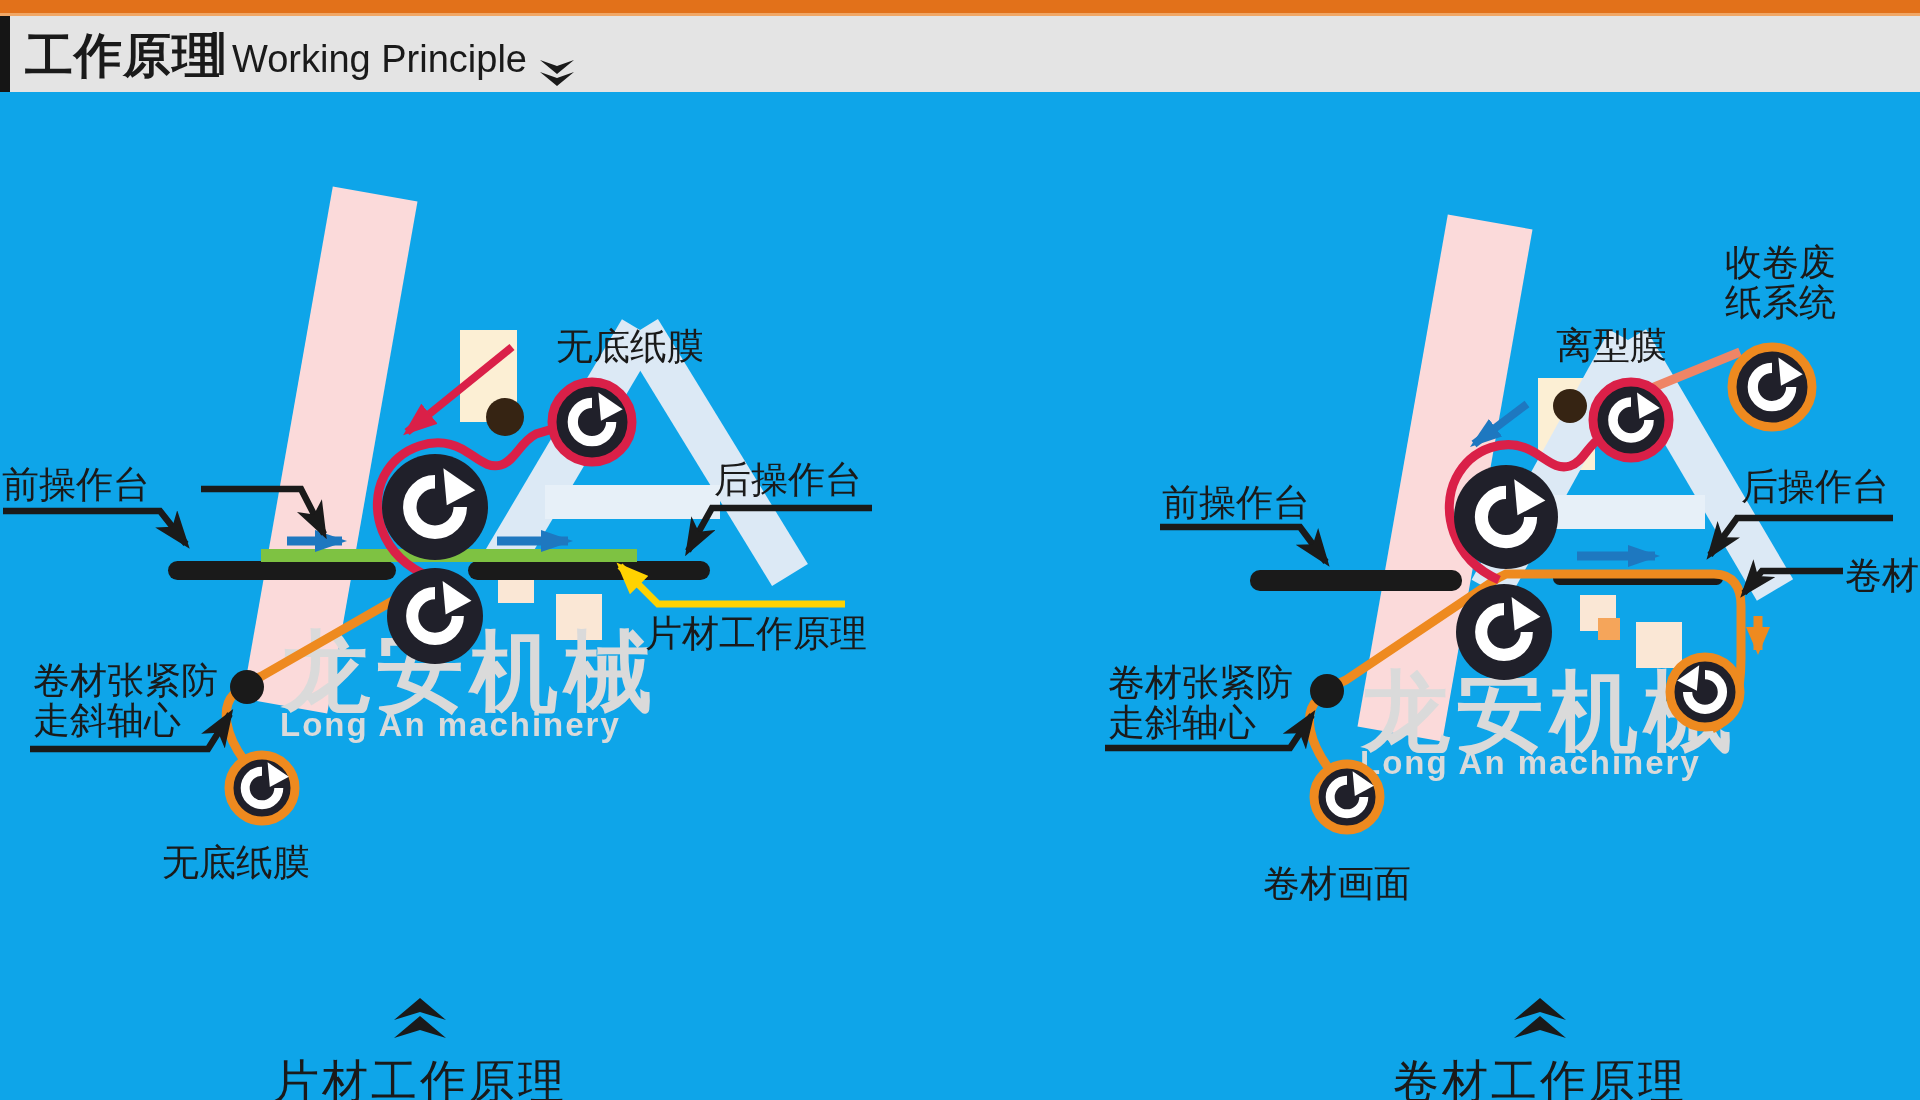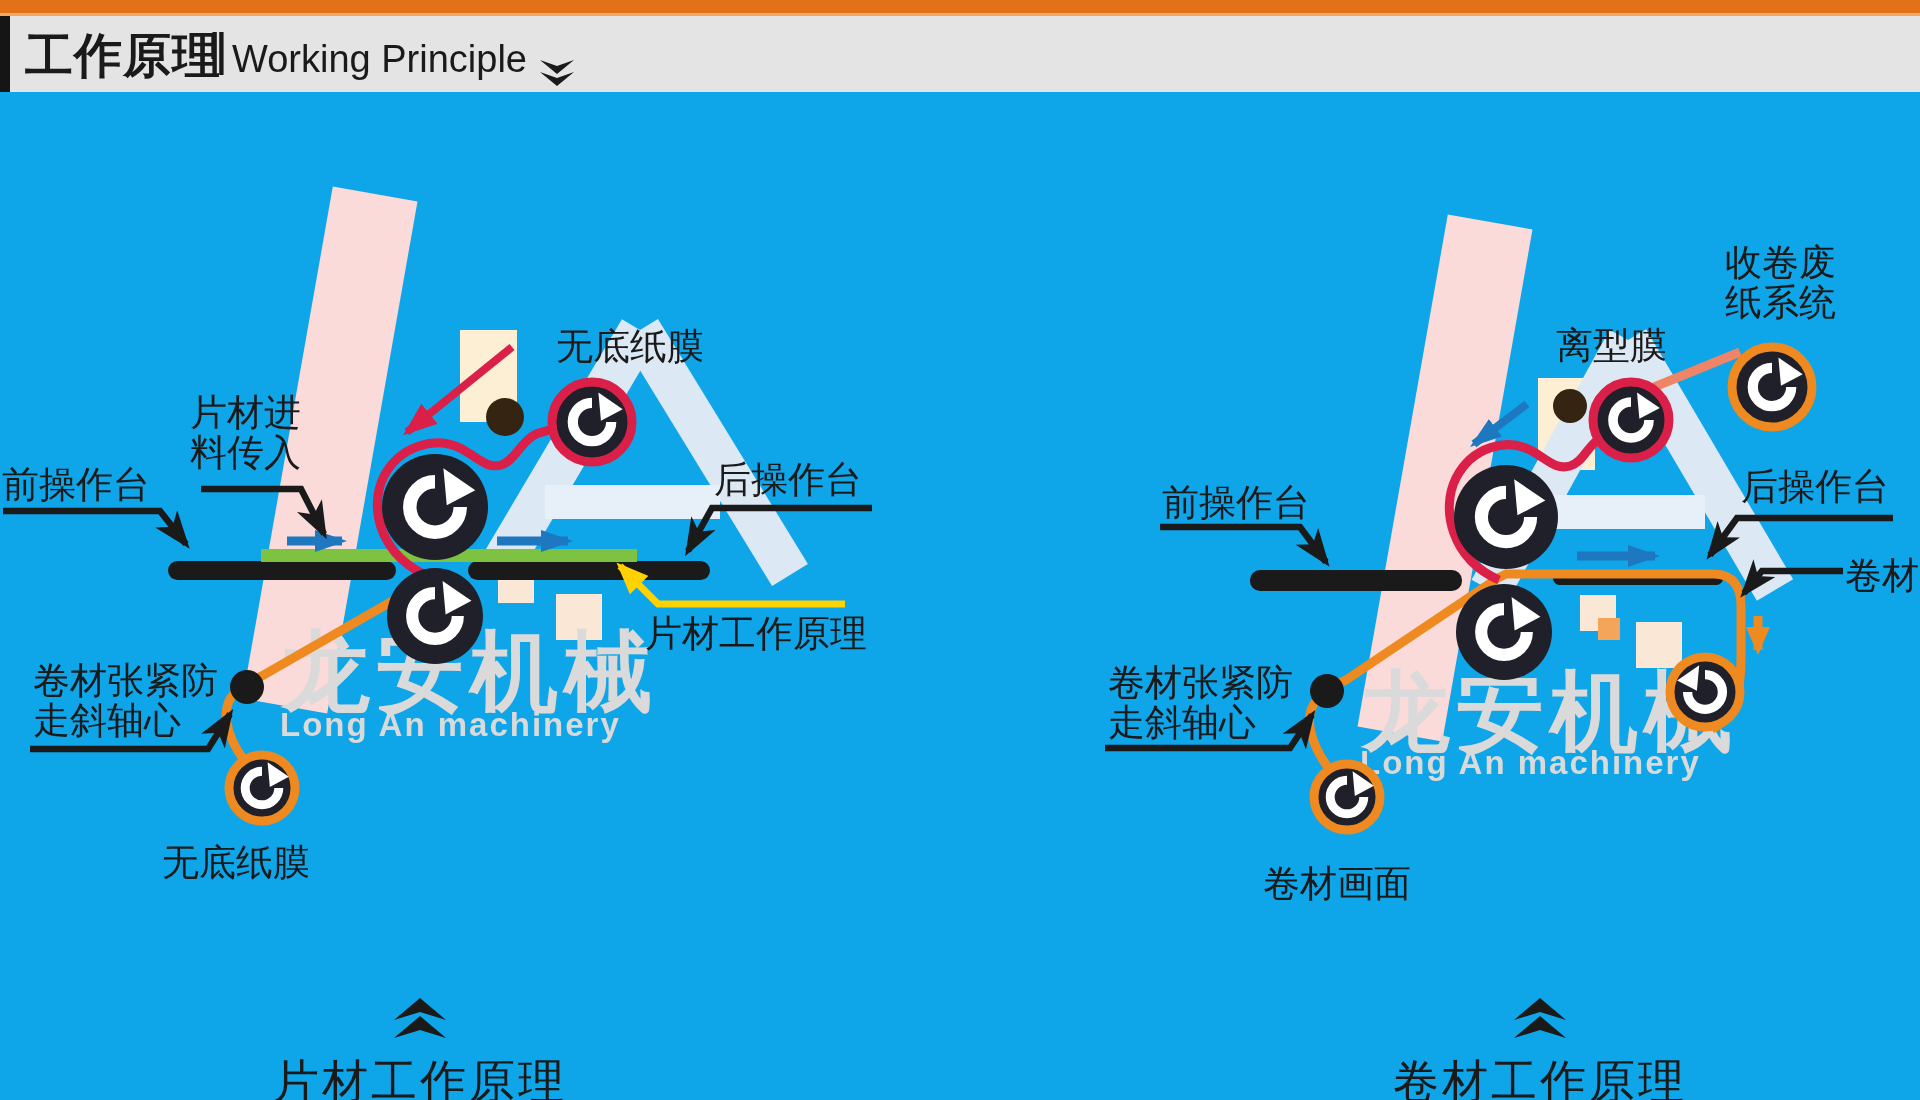--- a/index.html
+++ b/index.html
@@ -164,21 +164,20 @@
       <path d="M 1105,748 L 1290,748 L 1312,715" fill="none" stroke="#1A1A1A" stroke-width="6.5" marker-end="url(#mb)"></path>
 
       <g transform="translate(1514,998)">
         <polygon points="0,22 26,0 52,22 26,14" fill="#1A1A1A"></polygon>
         <polygon points="0,40 26,18 52,40 26,32" fill="#1A1A1A"></polygon>
       </g>
     </g>
   </svg>
 
   <div class="lbl" style="left:556px;top:327px">无底纸膜</div>
-  <div class="lbl c" style="left:190px;top:393px;width:120px"><span>片材进</span><br><span>料传入</span></div>
   <div class="lbl" style="left:2px;top:465px">前操作台</div>
   <div class="lbl" style="left:714px;top:460px">后操作台</div>
   <div class="lbl" style="left:645px;top:614px">片材工作原理</div>
   <div class="lbl" style="left:33px;top:661px"><span>卷材张紧防</span><br><span>走斜轴心</span></div>
   <div class="lbl" style="left:162px;top:843px">无底纸膜</div>
   <div class="caption" style="left:420px">片材工作原理</div>
 
   <div class="lbl c" style="left:1725px;top:243px;width:126px"><span>收卷废</span><br><span>纸系统</span></div>
   <div class="lbl" style="left:1556px;top:326px">离型膜</div>
   <div class="lbl" style="left:1162px;top:483px">前操作台</div>

